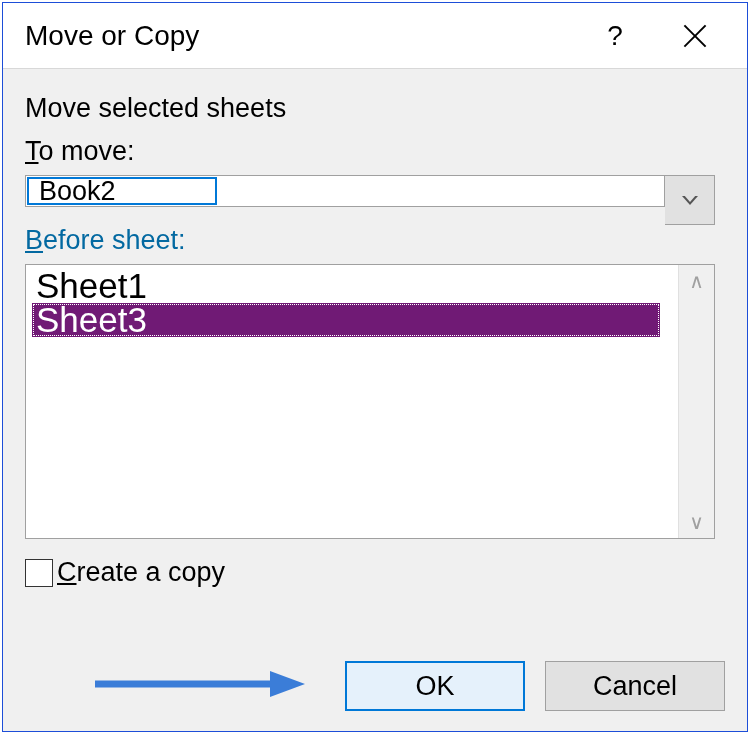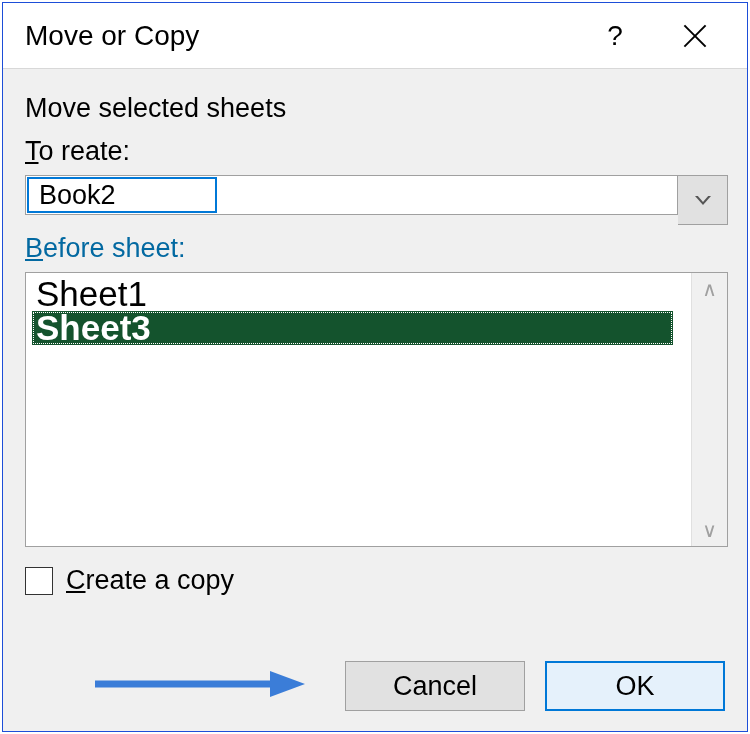--- a/index.html
+++ b/index.html
@@ -62,38 +62,38 @@
       top: 50%;
       width: 30px;
       height: 2px;
       background: #000;
       transform-origin: center;
     }
     .close-x::before { transform: translate(-50%, -50%) rotate(45deg); }
     .close-x::after  { transform: translate(-50%, -50%) rotate(-45deg); }
 
     .body-area {
-      padding: 24px 19px 0 22px;
+      padding: 24px 32px 0 22px;
     }
     .label-move {
       font-size: 27px;
       color: #000;
       margin-bottom: 12px;
     }
     .label-to-book {
       font-size: 27px;
       color: #000;
       margin-bottom: 8px;
     }
     .underline {
       text-decoration: underline;
     }
     .combo-row {
       display: flex;
-      height: 40px;
+      height: 32px;
       margin-bottom: 18px;
     }
     .combo-input-wrap {
       flex: 1;
       height: 100%;
       border: 1px solid #a0a0a0;
       background: #ffffff;
       display: flex;
       align-items: center;
       position: relative;
@@ -158,46 +158,45 @@
       overflow: hidden;
     }
     .list-item {
       font-size: 35px;
       line-height: 34px;
       color: #000;
       padding: 0 4px;
       white-space: nowrap;
     }
     .list-item.selected {
-      background: #14532d;
+      background: #701a75;
       color: #ffffff;
       outline: 1px dotted #ffffff;
       outline-offset: -2px;
       margin-right: 18px;
-      font-weight: bold;
     }
     .list-scroll {
       width: 36px;
       background: #f0f0f0;
       border-left: 1px solid #e0e0e0;
       display: flex;
       flex-direction: column;
       justify-content: space-between;
       align-items: center;
       padding: 6px 0;
     }
     .scroll-arrow {
       color: #a0a0a0;
       font-size: 20px;
       line-height: 1;
     }
     .checkbox-row {
       display: flex;
       align-items: center;
-      gap: 13px;
+      gap: 4px;
     }
     .checkbox-box {
       width: 28px;
       height: 28px;
       border: 1px solid #333;
       background: #fff;
     }
     .checkbox-label {
       font-size: 27px;
       color: #000;
@@ -247,21 +246,21 @@
     <div class="titlebar-btn">
       <span class="close-x"></span>
     </div>
   </div>
 
   <div class="body-area">
 
     <div class="label-move">Move selected sheets</div>
 
     <div class="label-to-book">
-      <span class="underline">T</span><span>o reate:</span>
+      <span class="underline">T</span><span>o move:</span>
     </div>
 
     <div class="combo-row">
       <div class="combo-input-wrap">
         <span class="combo-selected">Book2</span>
       </div>
       <div class="combo-drop">
         <span class="chevron-down"></span>
       </div>
     </div>
@@ -284,22 +283,22 @@
     <div class="checkbox-row">
       <span class="checkbox-box"></span>
       <span class="checkbox-label">
         <span class="underline">C</span><span>reate a copy</span>
       </span>
     </div>
 
   </div>
 
   <div class="button-row">
+    <div class="dlg-btn primary">OK</div>
     <div class="dlg-btn">Cancel</div>
-    <div class="dlg-btn primary">OK</div>
   </div>
 
   <svg class="annotation-arrow" viewBox="0 0 210 30">
     <line x1="0" y1="15" x2="180" y2="15" stroke="#3b7dd8" stroke-width="7" stroke-linecap="round"></line>
     <polygon points="175,2 210,15 175,28" fill="#3b7dd8"></polygon>
   </svg>
 
 </div>
 
 </body></html>

